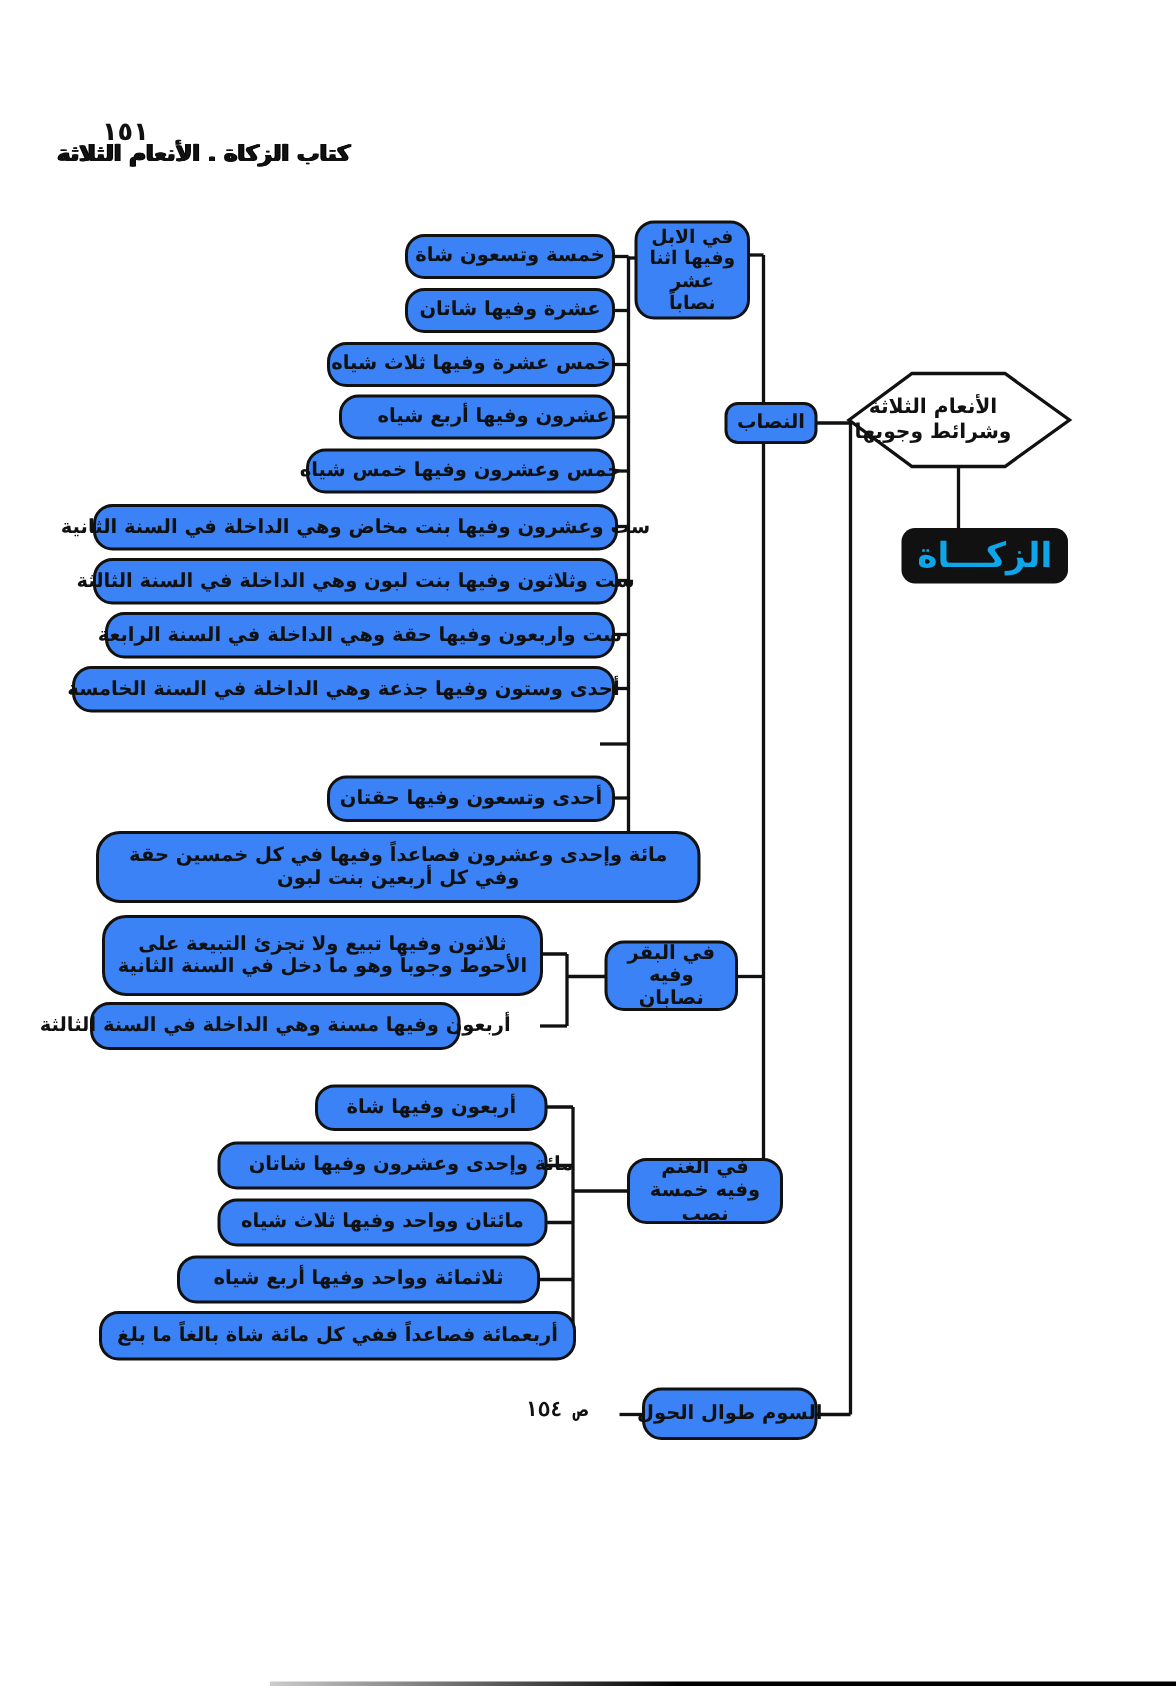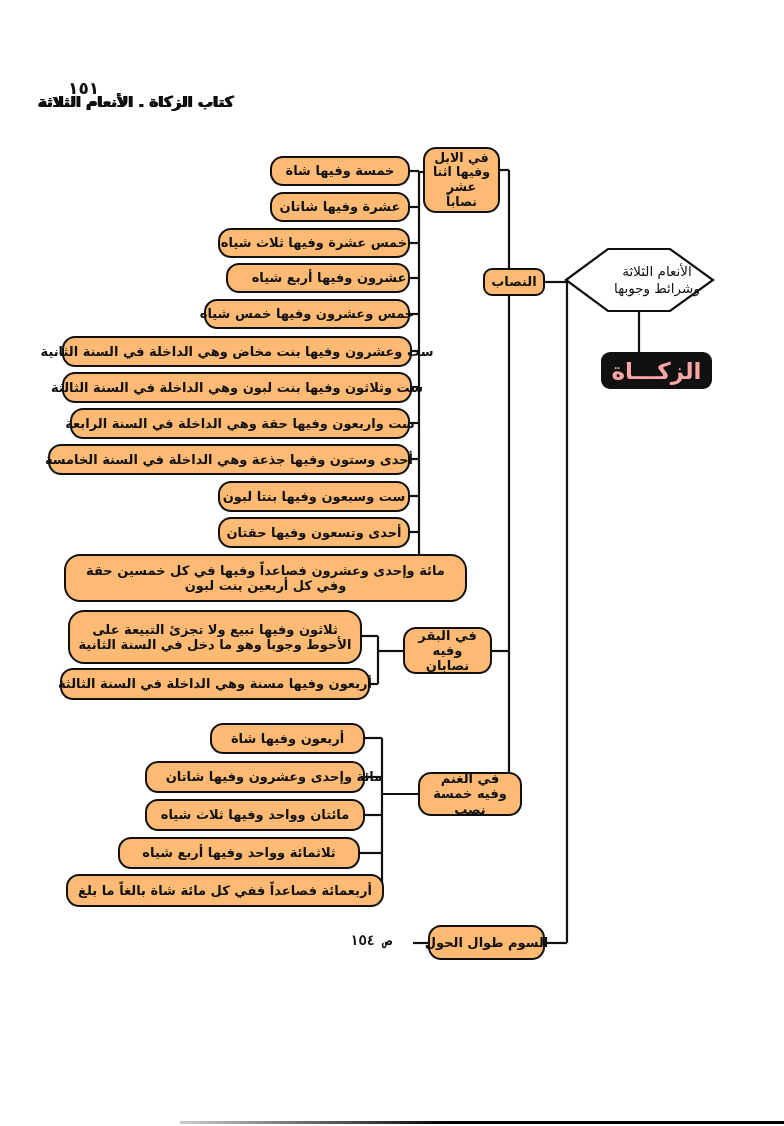--- a/index.html
+++ b/index.html
@@ -4,34 +4,34 @@
 <style>
   html,body{margin:0;padding:0;background:#e8e8e8;}
   .page{
     position:relative;width:784px;height:1126px;background:#ffffff;
     margin:0 auto;overflow:hidden;direction:rtl;
     font-family:"DejaVu Sans",sans-serif;color:#111;
   }
   .lines{position:absolute;left:0;top:0;width:784px;height:1126px;}
   .node{
     position:absolute;box-sizing:border-box;
-    border:2.2px solid #111;border-radius:13px;background:#fdba74;
+    border:2.2px solid #111;border-radius:13px;background:#3b82f6;
     display:flex;align-items:center;justify-content:center;
     font-weight:bold;font-size:13px;line-height:1.18;text-align:center;
     white-space:nowrap;padding:1px 6px;
   }
   .node.wrap{white-space:normal;}
   .hex-label{
-    position:absolute;display:flex;align-items:center;justify-content:flex-start;
-    font-weight:normal;font-size:13.5px;line-height:1.25;text-align:center;
+    position:absolute;display:flex;align-items:center;justify-content:flex-end;
+    font-weight:bold;font-size:13.5px;line-height:1.25;text-align:center;
     white-space:normal;
   }
   .hex-label .inner{width:112px;}
   .zakat{
-    position:absolute;box-sizing:border-box;background:#111;color:#fca5a5;
+    position:absolute;box-sizing:border-box;background:#111;color:#0ea5e9;
     border-radius:9px;display:flex;align-items:center;justify-content:center;
     font-weight:bold;font-size:23px;letter-spacing:1px;
   }
   .hdr{
     position:absolute;font-weight:bold;font-size:15px;
     text-shadow:0.7px 0 #000,-0.7px 0 #000;white-space:nowrap;
   }
   .pgnum{position:absolute;font-weight:bold;font-size:17px;white-space:nowrap;}
   .pgref{position:absolute;font-weight:bold;font-size:14px;white-space:nowrap;font-family:Liberation Mono, monospace;}
   .scanline{
@@ -99,35 +99,34 @@
   </div>
   <div class="zakat" style="left:601px;top:352px;width:111px;height:37px;">الزكـــاة</div>
 
   <div class="node wrap" style="left:423px;top:147px;width:77px;height:66px;font-size:12.5px;">في الابل وفيها اثنا عشر نصاباً</div>
   <div class="node" style="left:483px;top:268px;width:62px;height:28px;border-radius:9px;">النصاب</div>
   <div class="node wrap" style="left:403px;top:627px;width:89px;height:47px;">في البقر وفيه نصابان</div>
   <div class="node wrap" style="left:418px;top:772px;width:104px;height:44px;">في الغنم وفيه خمسة نصب</div>
   <div class="node" style="left:428px;top:925px;width:117px;height:35px;">السوم طوال الحول</div>
   <div class="pgref" style="left:350px;top:932px;">ص ١٥٤</div>
 
-  <div class="node" style="left:270px;top:156px;width:140px;height:30px;">خمسة وفيها شاة</div>
+  <div class="node" style="left:270px;top:156px;width:140px;height:30px;">خمسة وتسعون شاة</div>
   <div class="node" style="left:270px;top:192px;width:140px;height:30px;">عشرة وفيها شاتان</div>
   <div class="node" style="left:218px;top:228px;width:192px;height:30px;">خمس عشرة وفيها ثلاث شياه</div>
   <div class="node" style="left:226px;top:263px;width:184px;height:30px;padding-left:28px;">عشرون وفيها أربع شياه</div>
   <div class="node" style="left:204px;top:299px;width:206px;height:30px;">خمس وعشرون وفيها خمس شياه</div>
   <div class="node" style="left:62px;top:336px;width:350px;height:31px;">ست وعشرون وفيها بنت مخاض وهي الداخلة في السنة الثانية</div>
   <div class="node" style="left:62px;top:372px;width:350px;height:31px;">ست وثلاثون وفيها بنت لبون وهي الداخلة في السنة الثالثة</div>
   <div class="node" style="left:70px;top:408px;width:340px;height:31px;">ست واربعون وفيها حقة وهي الداخلة في السنة الرابعة</div>
   <div class="node" style="left:48px;top:444px;width:362px;height:31px;">أحدى وستون وفيها جذعة وهي الداخلة في السنة الخامسة</div>
-  <div class="node" style="left:218px;top:481px;width:192px;height:31px;">ست وسبعون وفيها بنتا لبون</div>
   <div class="node" style="left:218px;top:517px;width:192px;height:31px;">أحدى وتسعون وفيها حقتان</div>
   <div class="node wrap" style="left:64px;top:554px;width:403px;height:48px;border-radius:16px;">مائة وإحدى وعشرون فصاعداً وفيها في كل خمسين حقة وفي كل أربعين بنت لبون</div>
 
   <div class="node wrap" style="left:68px;top:610px;width:294px;height:54px;border-radius:16px;">ثلاثون وفيها تبيع ولا تجزئ التبيعة على الأحوط وجوباً وهو ما دخل في السنة الثانية</div>
-  <div class="node" style="left:60px;top:668px;width:310px;height:32px;">أربعون وفيها مسنة وهي الداخلة في السنة الثالثة</div>
+  <div class="node" style="left:60px;top:668px;width:247px;height:32px;">أربعون وفيها مسنة وهي الداخلة في السنة الثالثة</div>
 
   <div class="node" style="left:210px;top:723px;width:155px;height:31px;">أربعون وفيها شاة</div>
   <div class="node" style="left:145px;top:761px;width:220px;height:32px;padding-left:44px;">مائة وإحدى وعشرون وفيها شاتان</div>
   <div class="node" style="left:145px;top:799px;width:220px;height:32px;">مائتان وواحد وفيها ثلاث شياه</div>
   <div class="node" style="left:118px;top:837px;width:242px;height:32px;">ثلاثمائة وواحد وفيها أربع شياه</div>
   <div class="node" style="left:66px;top:874px;width:318px;height:33px;">أربعمائة فصاعداً ففي كل مائة شاة بالغاً ما بلغ</div>
 
   <div class="scanline"></div>
 </div>
 

